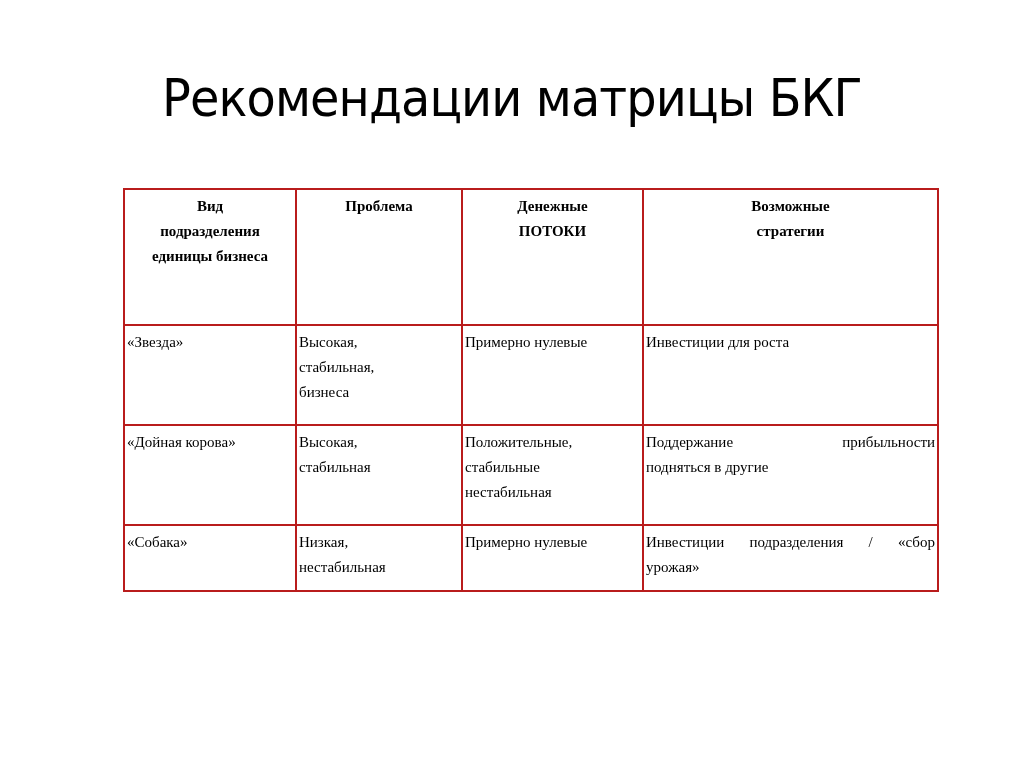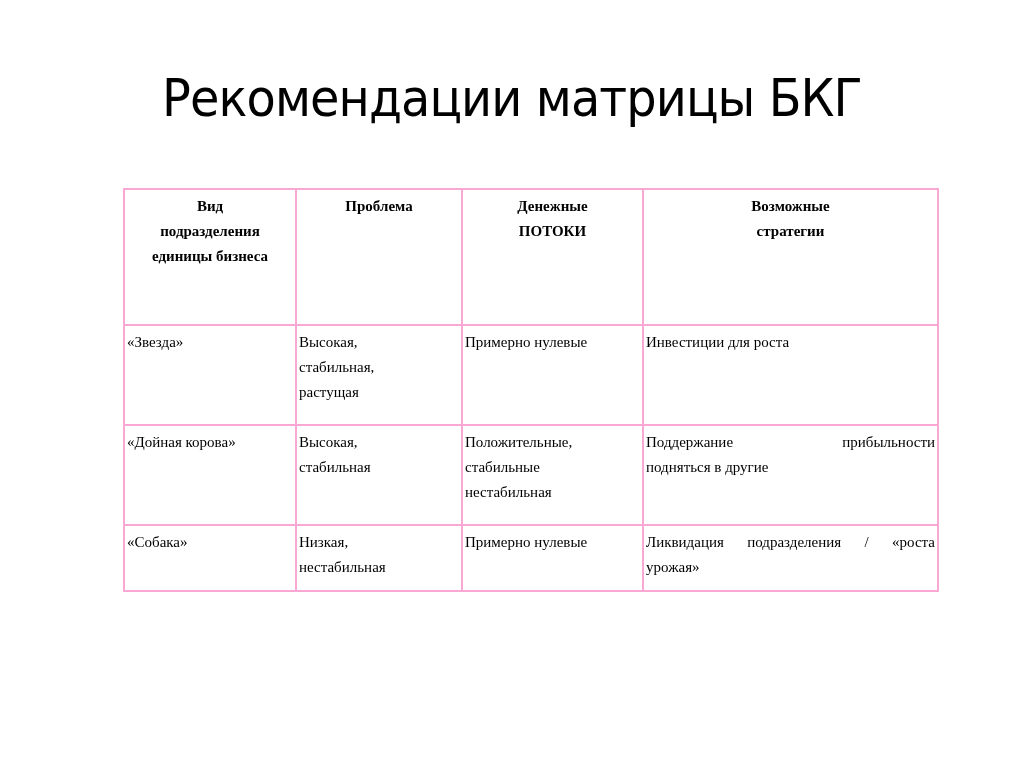--- a/index.html
+++ b/index.html
@@ -35,21 +35,21 @@
       top: 188px;
       width: 814px;
       border-collapse: collapse;
       table-layout: fixed;
       font-family: "Liberation Serif", serif;
       font-size: 15px;
       line-height: 25px;
     }
     table.bcg-table th,
     table.bcg-table td {
-      border: 2px solid #f9a8d4;
+      border: 2px solid #b91c1c;
       vertical-align: top;
       padding: 2px 2px 0 2px;
     }
     table.bcg-table th {
       font-weight: bold;
       text-align: center;
       height: 130px;
       padding-top: 4px;
     }
     table.bcg-table td {
@@ -100,21 +100,21 @@
         <span class="cell-line">стратегии</span>
       </th>
     </tr>
   </thead>
   <tbody>
     <tr class="row-star">
       <td>«Звезда»</td>
       <td>
         <span class="cell-line">Высокая,</span>
         <span class="cell-line">стабильная,</span>
-        <span class="cell-line">растущая</span>
+        <span class="cell-line">бизнеса</span>
       </td>
       <td>Примерно нулевые</td>
       <td>Инвестиции для роста</td>
     </tr>
     <tr class="row-cow">
       <td>«Дойная корова»</td>
       <td>
         <span class="cell-line">Высокая,</span>
         <span class="cell-line">стабильная</span>
       </td>
@@ -129,18 +129,18 @@
       </td>
     </tr>
     <tr class="row-dog">
       <td>«Собака»</td>
       <td>
         <span class="cell-line">Низкая,</span>
         <span class="cell-line">нестабильная</span>
       </td>
       <td>Примерно нулевые</td>
       <td>
-        <span class="justify-line">Ликвидация подразделения / «роста</span>
+        <span class="justify-line">Инвестиции подразделения / «сбор</span>
         <span class="cell-line">урожая»</span>
       </td>
     </tr>
   </tbody>
 </table>
 
 </body></html>

